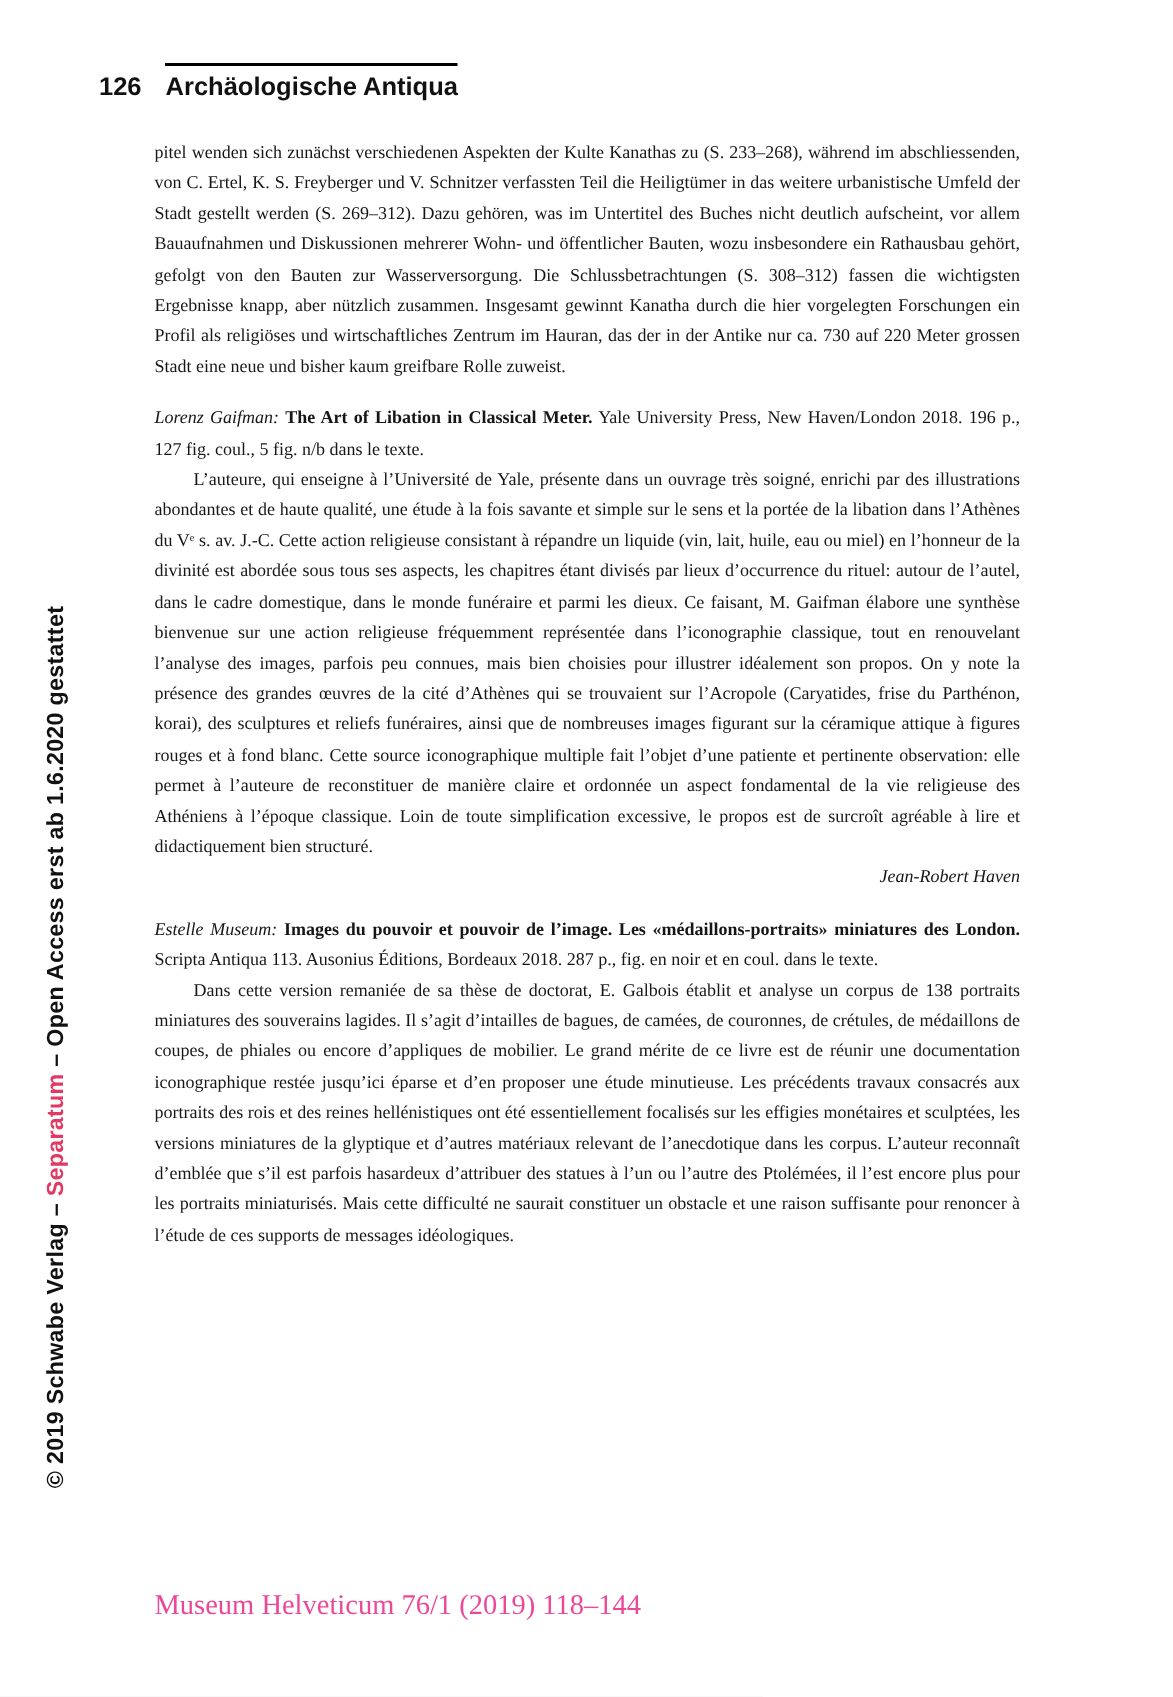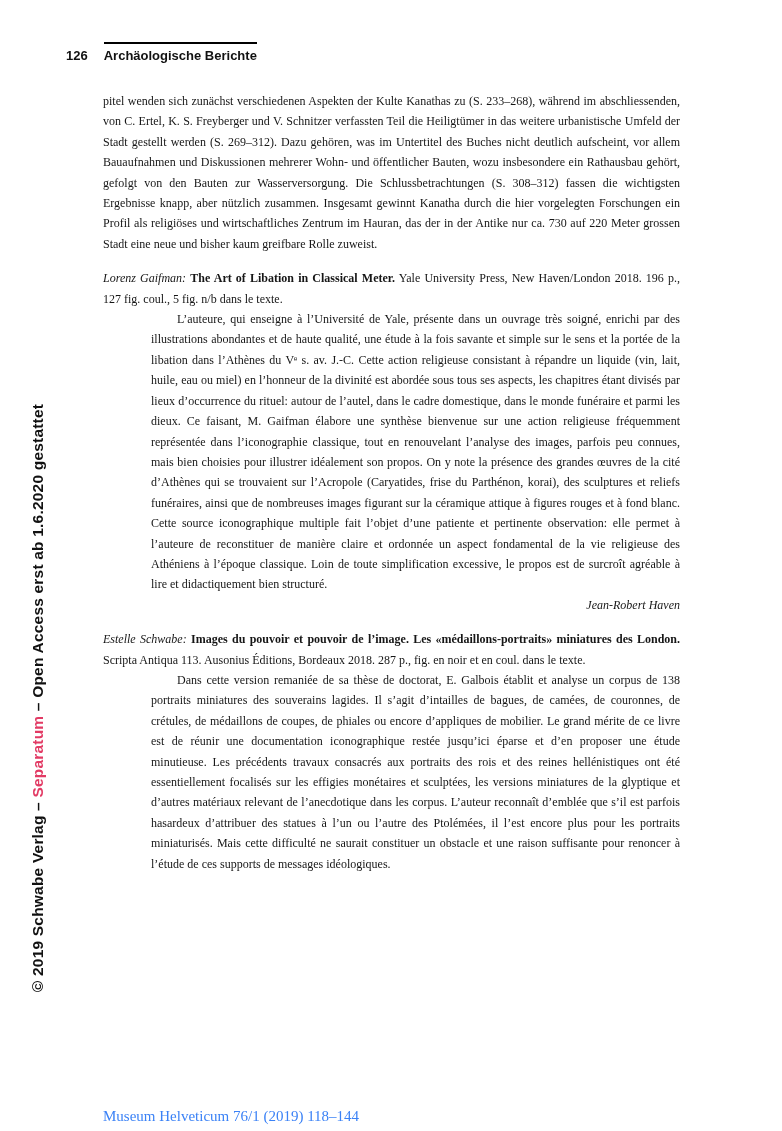--- a/index.html
+++ b/index.html
@@ -14,21 +14,21 @@
     position: absolute; inset: 0;
     background: #ffffff;
     overflow: hidden;
   }
 
   
   .running-head {
     position: absolute; top: 42px; left: 66px;
     display: flex; align-items: flex-end; gap: 16px;
     font-family: "Liberation Sans", "DejaVu Sans", sans-serif;
-    font-weight: 700; font-size: 13px; color: #111;
+    font-weight: 700; font-size: 17px; color: #111;
   }
   .head-block {
     display: inline-block;
     border-top: 2.5px solid #000;
     padding-top: 4px;
   }
   .page-num { padding-bottom: 0.5px; }
 
   
   .sidebar-rotated {
@@ -42,56 +42,56 @@
   }
 
   
   .content {
     position: absolute; left: 103px; top: 91px; width: 577px;
     font-size: 12px; line-height: 20.4px;
     text-align: justify;
     hyphens: auto; -webkit-hyphens: auto;
   }
   .content p { text-align: justify; }
-  .indent { text-indent: 26px; margin-left: 48px; }
+  .indent { text-indent: 26px; }
   .signature {
     text-align: right !important;
     font-style: italic;
   }
   .review-heading { margin-top: 14px; }
   .review-heading .author { font-style: italic; }
   .review-heading .title { font-weight: 700; }
 
   
   .page-footer {
     position: absolute; left: 103px; top: 1060px;
-    font-size: 15px; color: #3b82f6; margin-top: 48px;
+    font-size: 19px; color: #ec4899;
   }
 </style>
 </head>
 <body>
 
 <div class="page">
 
   <div class="sidebar-rotated"><span>© 2019 Schwabe Verlag – </span><span style="color: rgb(226, 58, 100);">Separatum</span><span> – Open Access erst ab 1.6.2020 gestattet</span></div>
 
   <header class="running-head">
     <span class="page-num">126</span>
-    <span class="head-block"><span class="head-title">Archäologische Berichte</span></span>
+    <span class="head-block"><span class="head-title">Archäologische Antiqua</span></span>
   </header>
 
   <main class="content">
 
     <p lang="de">pitel wenden sich zunächst verschiedenen Aspekten der Kulte Kanathas zu (S. 233–268), während im abschliessenden, von C. Ertel, K. S. Freyberger und V. Schnitzer verfassten Teil die Heiligtümer in das weitere urbanistische Umfeld der Stadt gestellt werden (S. 269–312). Dazu gehören, was im Untertitel des Buches nicht deutlich aufscheint, vor allem Bauaufnahmen und Diskussionen mehrerer Wohn- und öffentlicher Bauten, wozu insbesondere ein Rathausbau gehört, gefolgt von den Bauten zur Wasserversorgung. Die Schlussbetrachtungen (S. 308–312) fassen die wichtigsten Ergebnisse knapp, aber nützlich zusammen. Insgesamt gewinnt Kanatha durch die hier vorgelegten Forschungen ein Profil als religiöses und wirtschaftliches Zentrum im Hauran, das der in der Antike nur ca. 730 auf 220 Meter grossen Stadt eine neue und bisher kaum greifbare Rolle zuweist.</p>
 
     <p lang="fr" class="review-heading"><span class="author">Lorenz Gaifman: </span><span class="title">The Art of Libation in Classical Meter.</span><span> Yale University Press, New Haven/London 2018. 196 p., 127 fig. coul., 5 fig. n/b dans le texte.</span></p>
     <p lang="fr" class="indent">L’auteure, qui enseigne à l’Université de Yale, présente dans un ouvrage très soigné, enrichi par des illustrations abondantes et de haute qualité, une étude à la fois savante et simple sur le sens et la portée de la libation dans l’Athènes du Vᵉ s. av. J.-C. Cette action religieuse consistant à répandre un liquide (vin, lait, huile, eau ou miel) en l’honneur de la divinité est abordée sous tous ses aspects, les chapitres étant divisés par lieux d’occurrence du rituel: autour de l’autel, dans le cadre domestique, dans le monde funéraire et parmi les dieux. Ce faisant, M. Gaifman élabore une synthèse bienvenue sur une action religieuse fréquemment représentée dans l’iconographie classique, tout en renouvelant l’analyse des images, parfois peu connues, mais bien choisies pour illustrer idéalement son propos. On y note la présence des grandes œuvres de la cité d’Athènes qui se trouvaient sur l’Acropole (Caryatides, frise du Parthénon, korai), des sculptures et reliefs funéraires, ainsi que de nombreuses images figurant sur la céramique attique à figures rouges et à fond blanc. Cette source iconographique multiple fait l’objet d’une patiente et pertinente observation: elle permet à l’auteure de reconstituer de manière claire et ordonnée un aspect fondamental de la vie religieuse des Athéniens à l’époque classique. Loin de toute simplification excessive, le propos est de surcroît agréable à lire et didactiquement bien structuré.</p>
     <p class="signature">Jean-Robert Haven</p>
 
-    <p lang="fr" class="review-heading"><span class="author">Estelle Schwabe: </span><span class="title">Images du pouvoir et pouvoir de l’image. Les «médaillons-portraits» miniatures des London.</span><span> Scripta Antiqua 113. Ausonius Éditions, Bordeaux 2018. 287 p., fig. en noir et en coul. dans le texte.</span></p>
+    <p lang="fr" class="review-heading"><span class="author">Estelle Museum: </span><span class="title">Images du pouvoir et pouvoir de l’image. Les «médaillons-portraits» miniatures des London.</span><span> Scripta Antiqua 113. Ausonius Éditions, Bordeaux 2018. 287 p., fig. en noir et en coul. dans le texte.</span></p>
     <p lang="fr" class="indent">Dans cette version remaniée de sa thèse de doctorat, E. Galbois établit et analyse un corpus de 138 portraits miniatures des souverains lagides. Il s’agit d’intailles de bagues, de camées, de couronnes, de crétules, de médaillons de coupes, de phiales ou encore d’appliques de mobilier. Le grand mérite de ce livre est de réunir une documentation iconographique restée jusqu’ici éparse et d’en proposer une étude minutieuse. Les précédents travaux consacrés aux portraits des rois et des reines hellénistiques ont été essentiellement focalisés sur les effigies monétaires et sculptées, les versions miniatures de la glyptique et d’autres matériaux relevant de l’anecdotique dans les corpus. L’auteur reconnaît d’emblée que s’il est parfois hasardeux d’attribuer des statues à l’un ou l’autre des Ptolémées, il l’est encore plus pour les portraits miniaturisés. Mais cette difficulté ne saurait constituer un obstacle et une raison suffisante pour renoncer à l’étude de ces supports de messages idéologiques.</p>
 
   </main>
 
   <footer class="page-footer">
     <span>Museum Helveticum 76/1 (2019) 118–144</span>
   </footer>
 
 </div>
 

